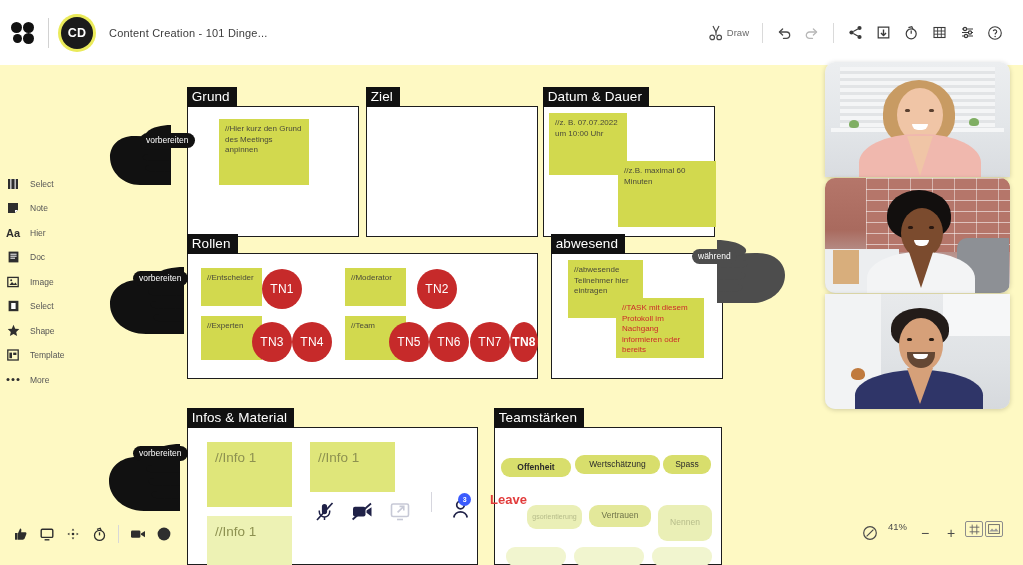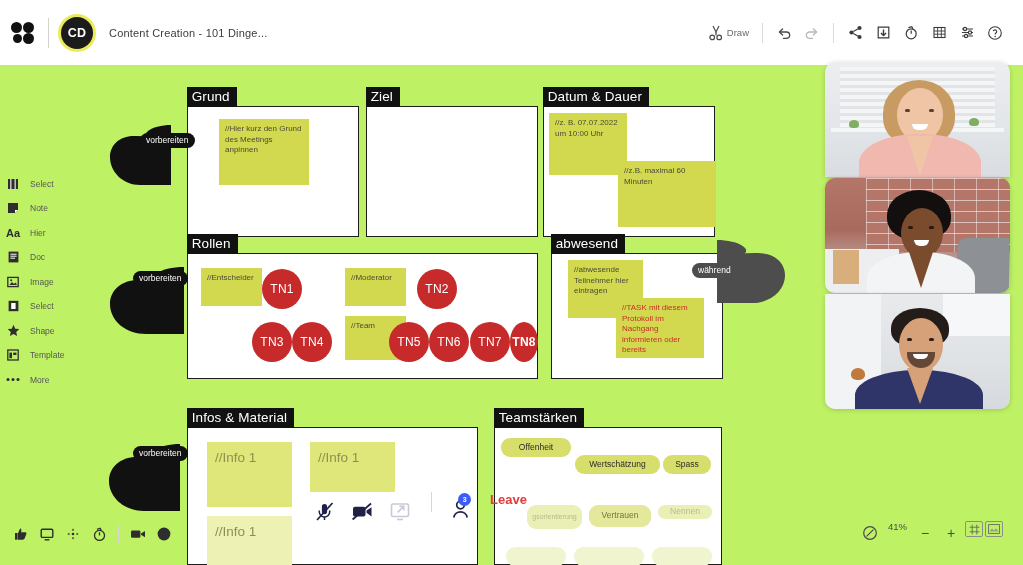--- a/index.html
+++ b/index.html
@@ -2,21 +2,21 @@
 <html><head>
 <meta charset="utf-8">
 <style>
   * { box-sizing: border-box; margin: 0; padding: 0; }
   html, body {
     width: 1023px; height: 565px;
     background: #ffffff;
     font-family: "Liberation Sans", sans-serif;
     overflow: hidden;
   }
-  #app { position: relative; width: 1023px; height: 565px; background:#bef264; }
+  #app { position: relative; width: 1023px; height: 565px; background:#fef9c3; }
 
   
   .header {
     position: absolute; left:0; top:0; width:1023px; height:65px;
     background:#fff; display:flex; align-items:center;
   }
   .logo-wrap { width:46px; display:flex; justify-content:center; align-items:center; }
   .logo { position:relative; width:24px; height:22px; }
   .logo i { position:absolute; background:#111; border-radius:50%; display:block; }
   .logo i:nth-child(1){ width:11px;height:11px; left:0; top:0;}
@@ -346,20 +346,21 @@
       <div class="frame-title">Datum &amp; Dauer</div>
       <div class="note olive" style="left:5px; top:6px; width:78px; height:62px;">//z. B. 07.07.2022 um 10:00 Uhr</div>
       <div class="note olive" style="left:74px; top:54px; width:98px; height:66px;">//z.B. maximal 60 Minuten</div>
     </div>
 
     <div class="frame" style="left:187px; top:188px; width:351px; height:126px;">
       <div class="frame-title">Rollen</div>
 
       <div class="note olive" style="left:13px; top:14px; width:61px; height:38px;">//Entscheider</div>
       <div class="note olive" style="left:157px; top:14px; width:61px; height:38px;">//Moderator</div>
+      <div class="note olive" style="left:13px; top:62px; width:61px; height:44px;">//Experten</div>
       <div class="note olive" style="left:157px; top:62px; width:61px; height:44px;">//Team</div>
 
       <div class="tn" style="left:74px; top:15px; width:40px; height:40px;">TN1</div>
       <div class="tn" style="left:229px; top:15px; width:40px; height:40px;">TN2</div>
       <div class="tn" style="left:64px; top:68px; width:40px; height:40px;">TN3</div>
       <div class="tn" style="left:104px; top:68px; width:40px; height:40px;">TN4</div>
       <div class="tn" style="left:201px; top:68px; width:40px; height:40px;">TN5</div>
       <div class="tn" style="left:241px; top:68px; width:40px; height:40px;">TN6</div>
       <div class="tn" style="left:282px; top:68px; width:40px; height:40px;">TN7</div>
       <div class="tn" style="left:322px; top:68px; width:28px; height:40px;font-weight:bold;">TN8</div>
@@ -375,26 +376,26 @@
 
     <div class="frame" style="left:187px; top:362px; width:291px; height:138px;">
       <div class="frame-title">Infos &amp; Material</div>
       <div class="note big pale" style="left:19px; top:14px; width:85px; height:65px;">//Info 1</div>
       <div class="note big pale" style="left:122px; top:14px; width:85px; height:50px;">//Info 1</div>
       <div class="note big faded" style="left:19px; top:88px; width:85px; height:50px;">//Info 1</div>
     </div>
 
     <div class="frame" style="left:494px; top:362px; width:228px; height:138px;">
       <div class="frame-title">Teamstärken</div>
-      <div class="chip" style="left:6px; top:10px; width:70px; height:19px;">Offenheit</div>
+      <div class="chip" style="left:6px; top:30px; width:70px; height:19px;font-weight:bold;">Offenheit</div>
       <div class="chip" style="left:80px; top:27px; width:85px; height:19px;">Wertschätzung</div>
       <div class="chip" style="left:168px; top:27px; width:48px; height:19px;">Spass</div>
       <div class="chip dimmer" style="left:32px; top:77px; width:55px; height:24px; font-size:7px;">gsorientierung</div>
       <div class="chip dim" style="left:94px; top:77px; width:62px; height:22px;">Vertrauen</div>
-      <div class="chip dimmer" style="left:163px; top:77px; width:54px; height:14px;border-radius:7px;">Nennen</div>
+      <div class="chip dimmer" style="left:163px; top:77px; width:54px; height:36px;">Nennen</div>
       <div class="chip ghost" style="left:11px; top:119px; width:60px; height:19px;"></div>
       <div class="chip ghost" style="left:79px; top:119px; width:70px; height:19px;"></div>
       <div class="chip ghost" style="left:157px; top:119px; width:60px; height:19px;"></div>
     </div>
 
     <div class="hand" style="left:98px; top:50px;">
       <svg width="75" height="78" viewBox="0 0 75 78">
         <path d="M73 22 L38 21 C22 20 12 30 12 42 C12 57 25 70 42 70 L73 70 Z" fill="#111"></path>
         <path d="M73 10 C64 10 54 12 49 17 C45 21 48 25 55 25 L73 25 Z" fill="#111"></path>
         <path d="M73 28 L48 28 C42 28 41 33 46 34 L73 35 Z" fill="#111"></path>
@@ -428,21 +429,21 @@
 
     <div class="hand" style="left:715px; top:165px;">
       <svg width="82" height="78" viewBox="0 0 82 78">
         <path d="M2 24 L40 23 C58 22 70 32 70 45 C70 61 55 73 37 73 L2 73 Z" fill="#4d4d4d"></path>
         <path d="M2 10 C12 10 23 12 29 17 C34 21 30 26 22 26 L2 26 Z" fill="#4d4d4d"></path>
         <path d="M2 30 L27 30 C34 30 35 36 29 37 L2 38 Z" fill="#4d4d4d"></path>
         <path d="M2 42 L25 42 C32 42 32 48 26 49 L2 50 Z" fill="#4d4d4d"></path>
         <path d="M2 54 L22 54 C29 54 29 60 23 61 L2 62 Z" fill="#4d4d4d"></path>
       </svg>
     </div>
-    <div class="cursor-tag gray" style="left:692px; top:198px;text-align:center;">während</div>
+    <div class="cursor-tag gray" style="left:692px; top:184px;text-align:center;">während</div>
 
   </div>
 
   <div class="video-col">
     <div class="vtile p1">
       <div class="vt-bg"></div>
       <div class="blinds"></div>
       <div class="plant" style="left:24px; top:58px;"></div>
       <div class="plant" style="left:144px; top:56px;"></div>
       <div style="position:absolute;left:6px;top:66px;width:173px;height:4px;background:#f5f6f7;"></div>

